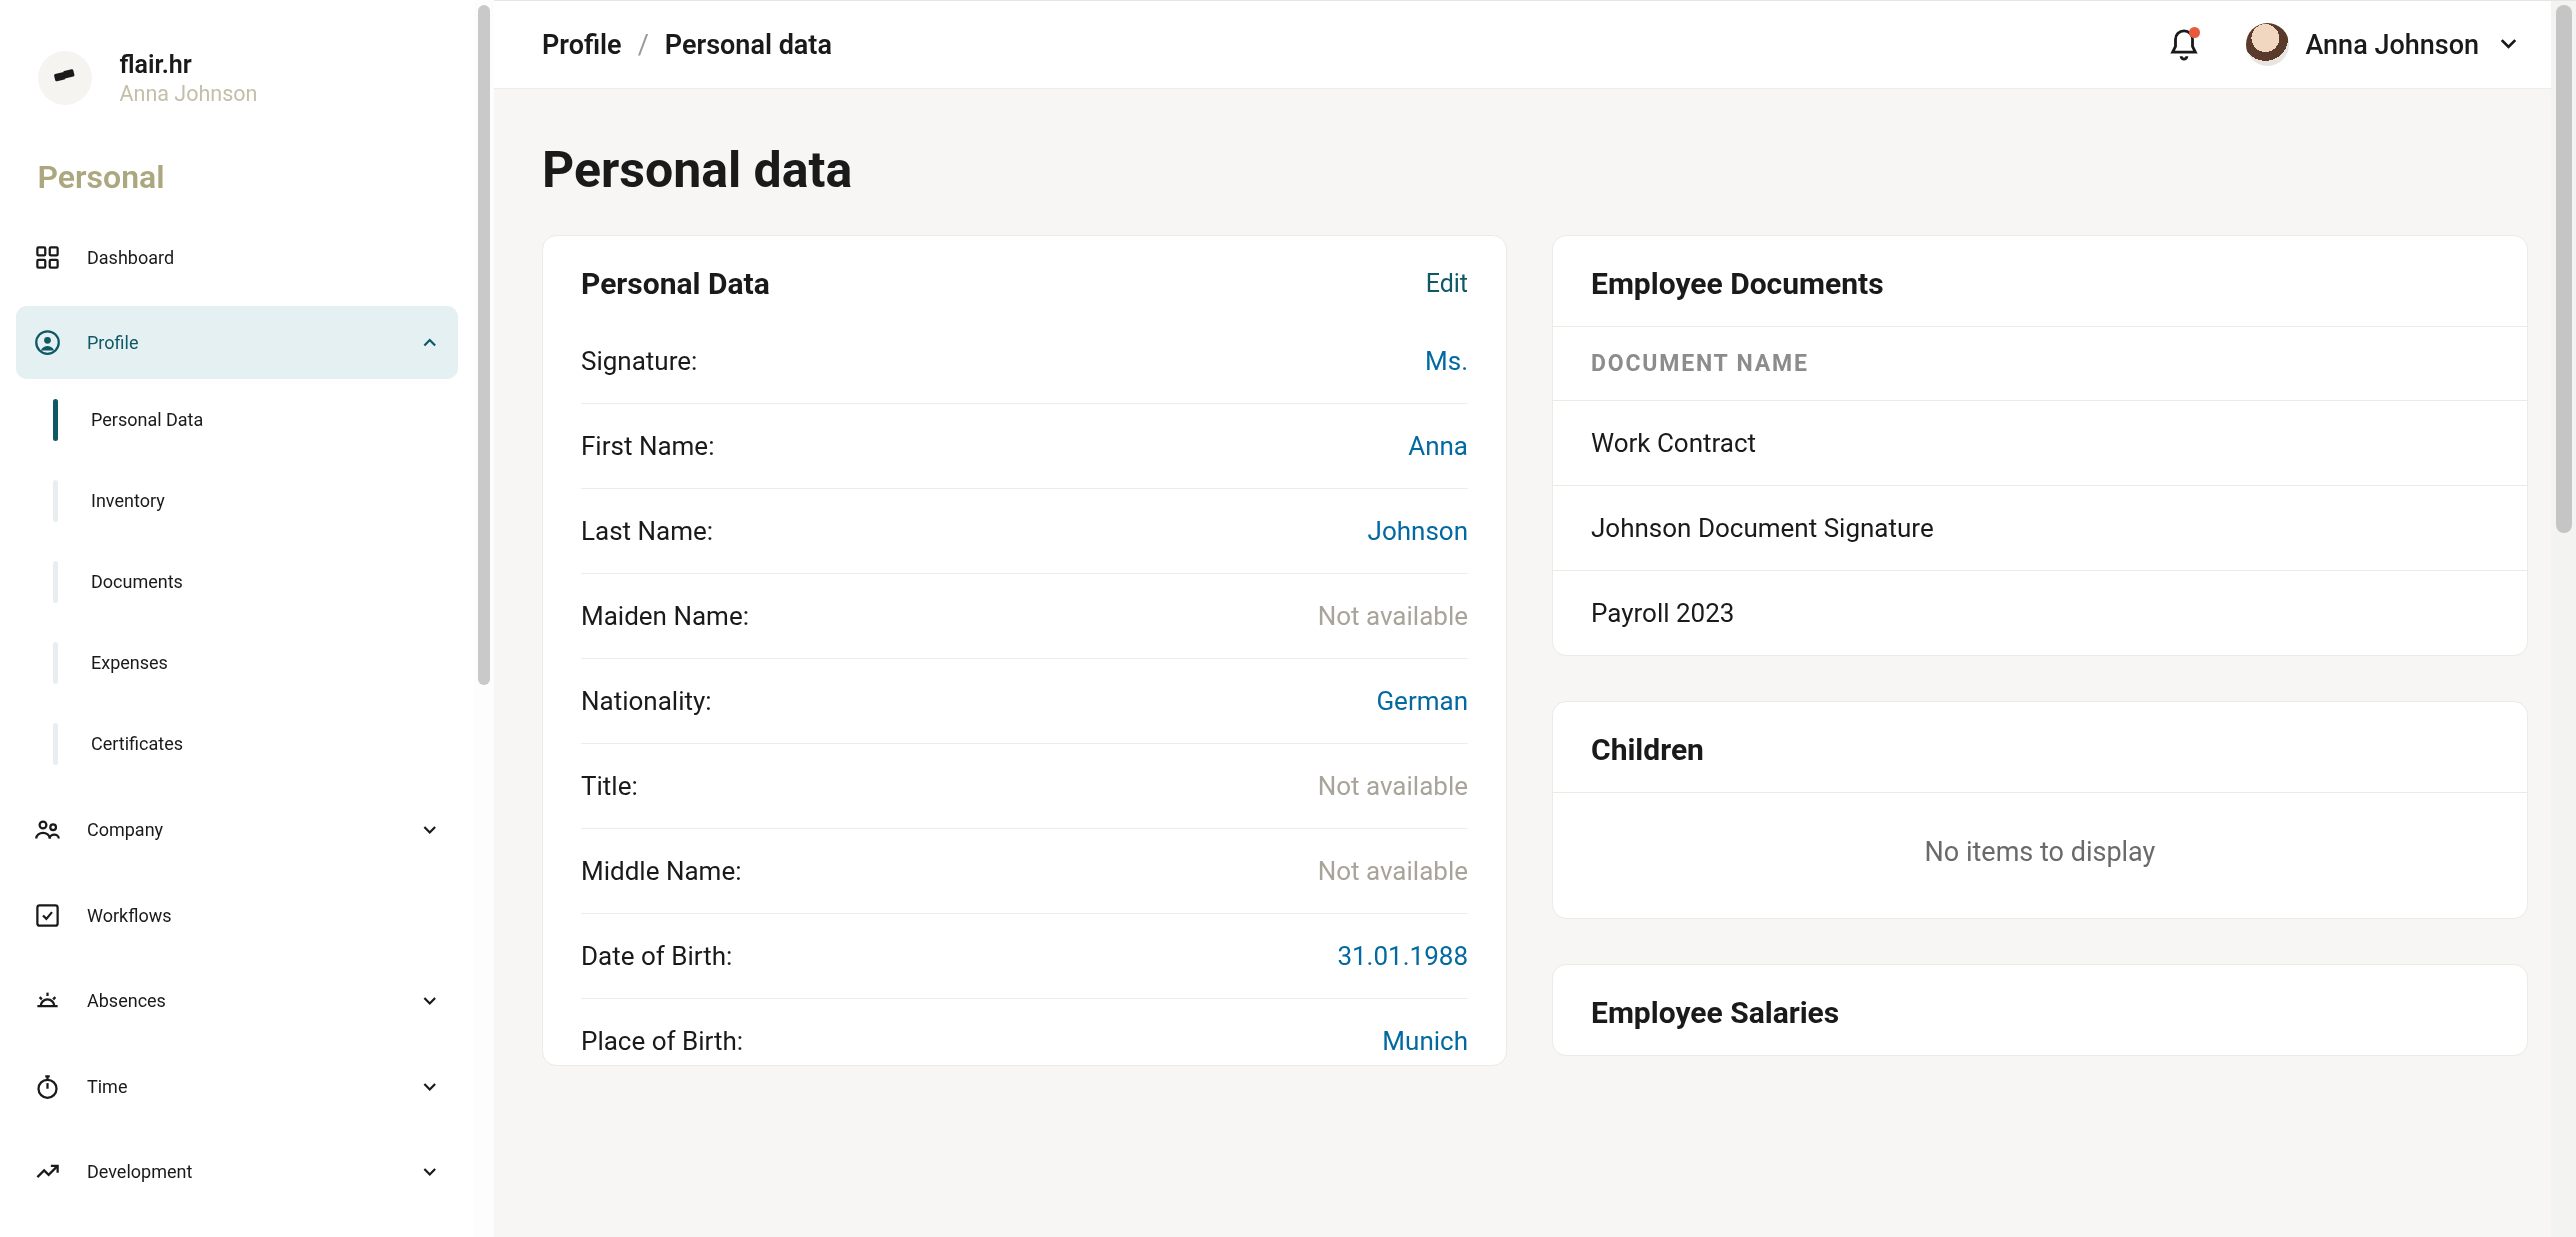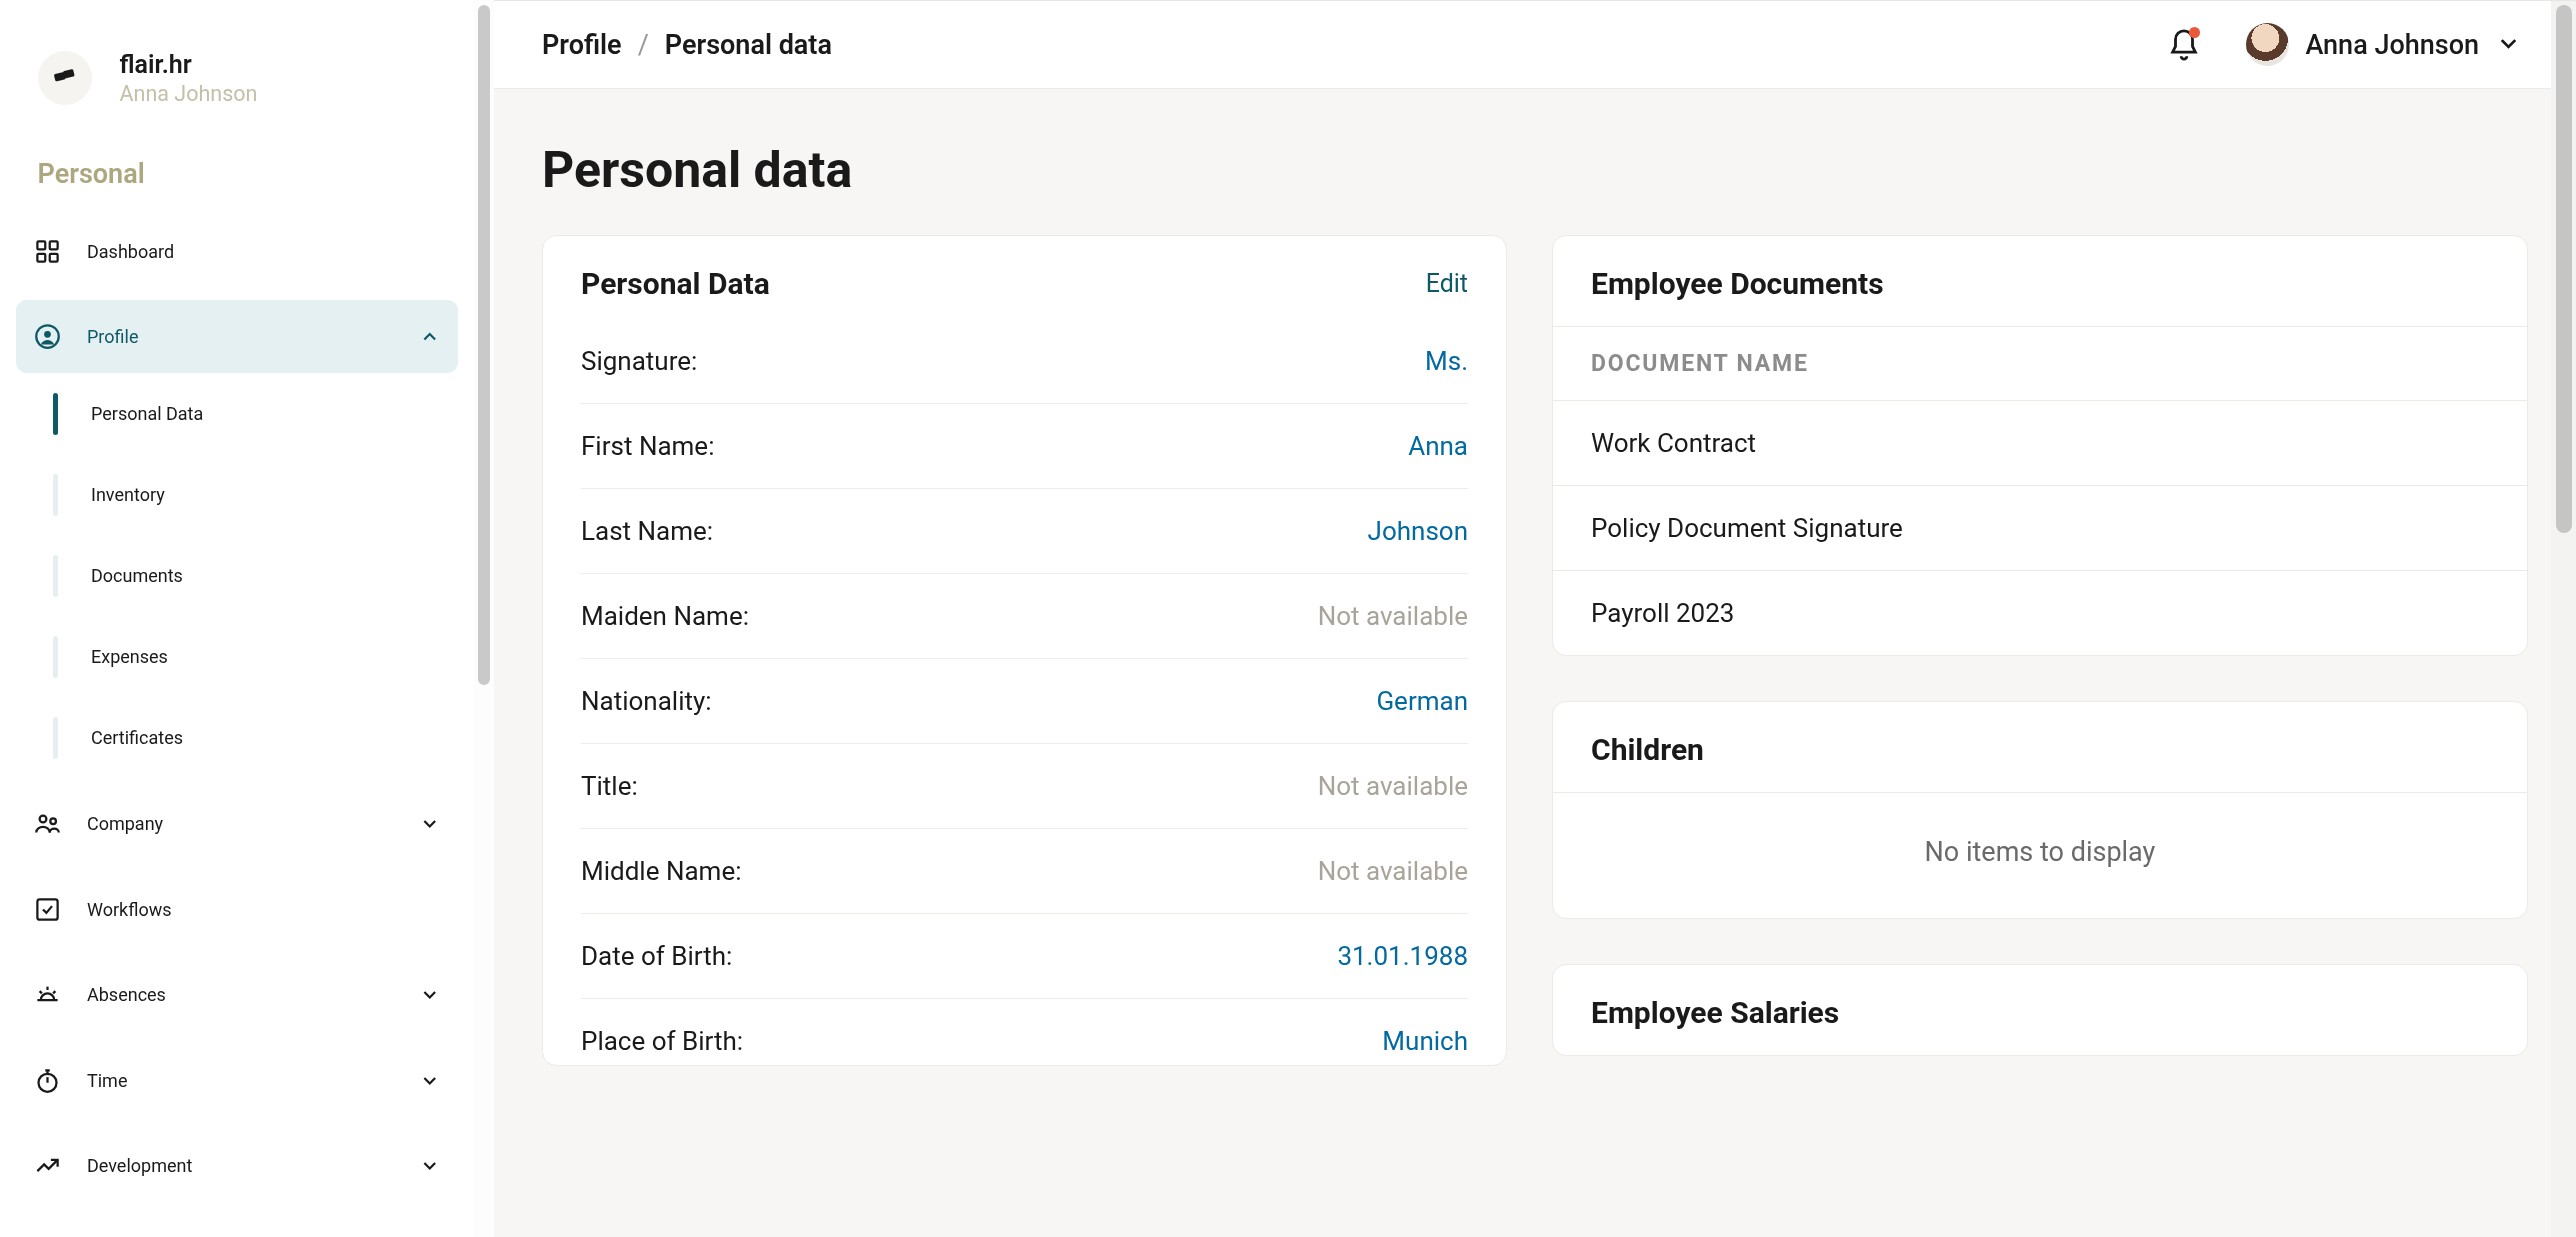--- a/index.html
+++ b/index.html
@@ -33,21 +33,21 @@
     width: 54px; height: 54px;
     border-radius: 50%;
     background: #f5f4f1;
     display:flex;align-items:center;justify-content:center;
   }
   .logo-glyph svg { width: 30px; height: 30px; }
   .logo-title { font-size: 25px; font-weight: 600; color:#1a1a1a; }
   .logo-sub { font-size: 21.5px; color: #c3bfa8; margin-top:1.8px; }
   
   .section-label {
-    font-size: 27px;
+    font-size: 32px;
     font-weight: 600;
     color: #aca77f;
     padding: 16px 21.5px 25px 21.5px;
   }
   
   .nav-item, .nav-sub-item {
     display:flex;
     align-items:center;
     gap: 25px;
     height: 73px;
@@ -424,21 +424,21 @@
       </div>
     </div>
 
     <div class="col-right">
       <div class="card">
         <div class="docs-header">
           <div class="card-title">Employee Documents</div>
         </div>
         <div class="docs-colhead">DOCUMENT NAME</div>
         <div class="doc-row">Work Contract</div>
-        <div class="doc-row">Policy Document Signature</div>
+        <div class="doc-row">Johnson Document Signature</div>
         <div class="doc-row">Payroll 2023</div>
       </div>
 
       <div class="card">
         <div class="docs-header" style="border-bottom:0.9px solid #eceae5;">
           <div class="card-title">Children</div>
         </div>
         <div class="empty-msg">No items to display</div>
       </div>
 

